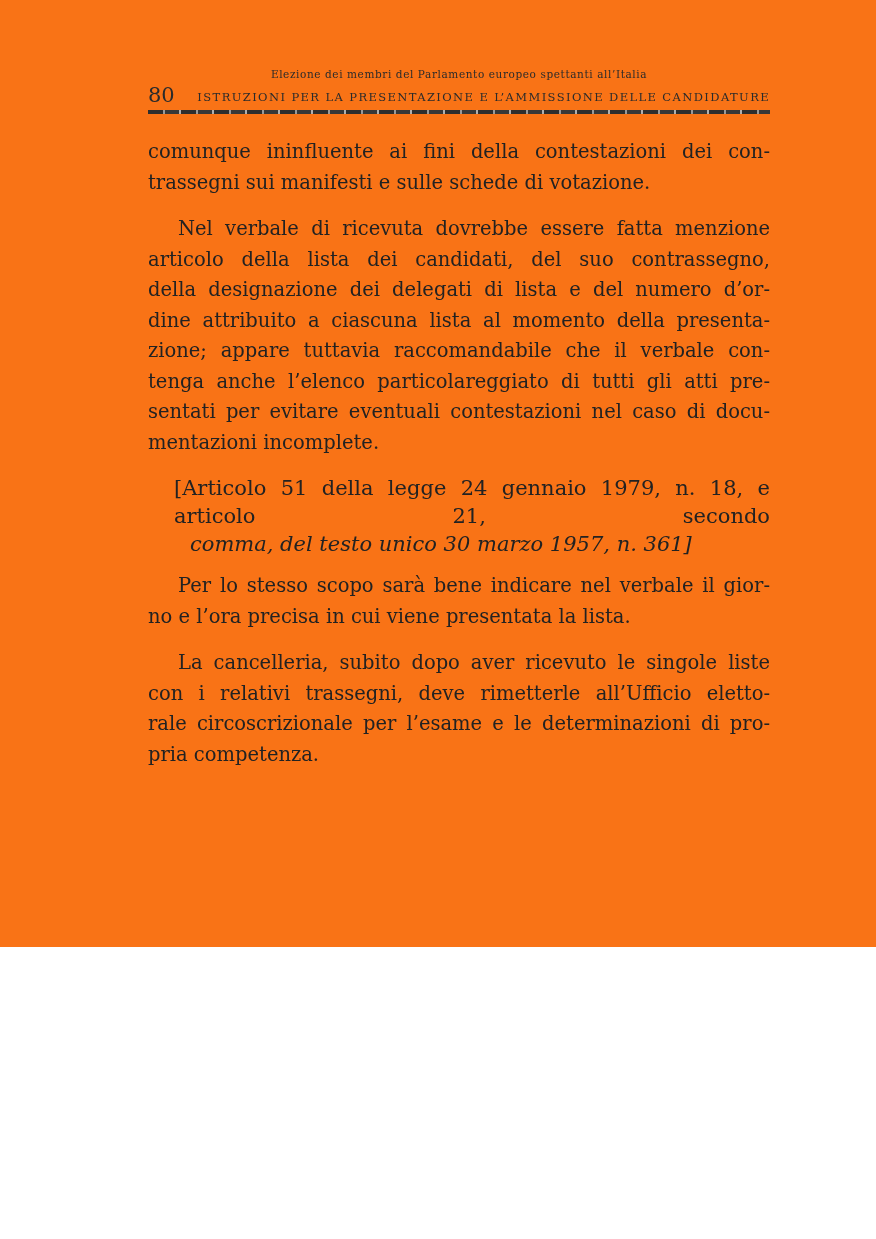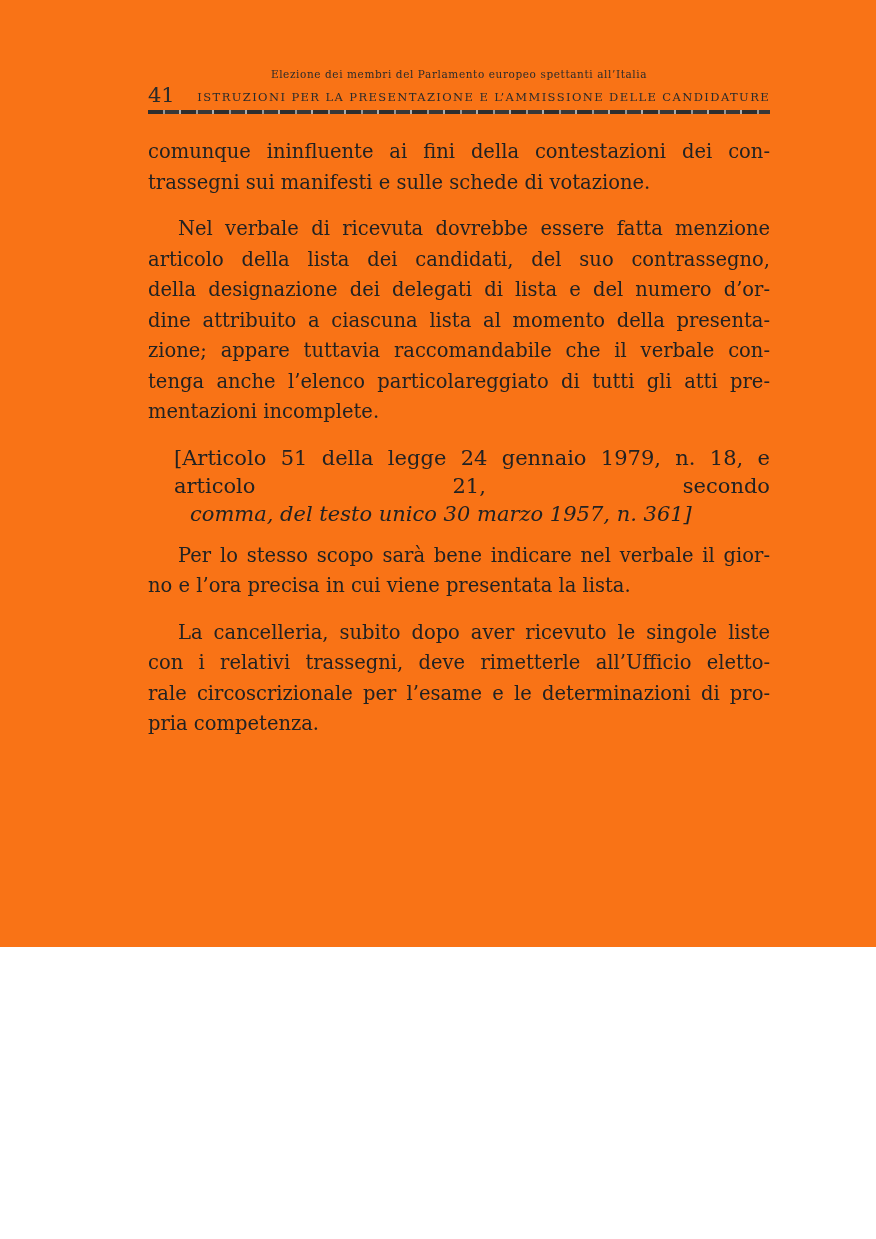--- a/index.html
+++ b/index.html
@@ -83,38 +83,39 @@
 </style>
 </head>
 <body>
 
 <div class="page">
   <div class="column">
 
     <div class="running1">Elezione dei membri del Parlamento europeo spettanti all’Italia</div>
 
     <div class="header-row">
-      <span class="page-num">41</span>
+      <span class="page-num">80</span>
       <div class="running2">ISTRUZIONI PER LA PRESENTAZIONE E L’AMMISSIONE DELLE CANDIDATURE</div>
     </div>
 
     <div class="rule"></div>
 
     <div class="body-text">
         <div class="para plain">
           <div class="line first">comunque ininfluente ai fini della contestazioni dei con-</div>
           <div class="line last">trassegni sui manifesti e sulle schede di votazione.</div>
         </div>
         <div class="para plain indent">
           <div class="line first">Nel verbale di ricevuta dovrebbe essere fatta menzione</div>
           <div class="line">articolo della lista dei candidati, del suo contrassegno,</div>
           <div class="line">della designazione dei delegati di lista e del numero d’or-</div>
           <div class="line">dine attribuito a ciascuna lista al momento della presenta-</div>
           <div class="line">zione; appare tuttavia raccomandabile che il verbale con-</div>
           <div class="line">tenga anche l’elenco particolareggiato di tutti gli atti pre-</div>
+          <div class="line">sentati per evitare eventuali contestazioni nel caso di docu-</div>
           <div class="line last">mentazioni incomplete.</div>
         </div>
         <div class="para citation">
           <div class="line first">[Articolo 51 della legge 24 gennaio 1979, n. 18, e articolo 21, secondo</div>
           <div class="line last">comma, del testo unico 30 marzo 1957, n. 361]</div>
         </div>
         <div class="para plain indent">
           <div class="line first">Per lo stesso scopo sarà bene indicare nel verbale il gior-</div>
           <div class="line last">no e l’ora precisa in cui viene presentata la lista.</div>
         </div>

